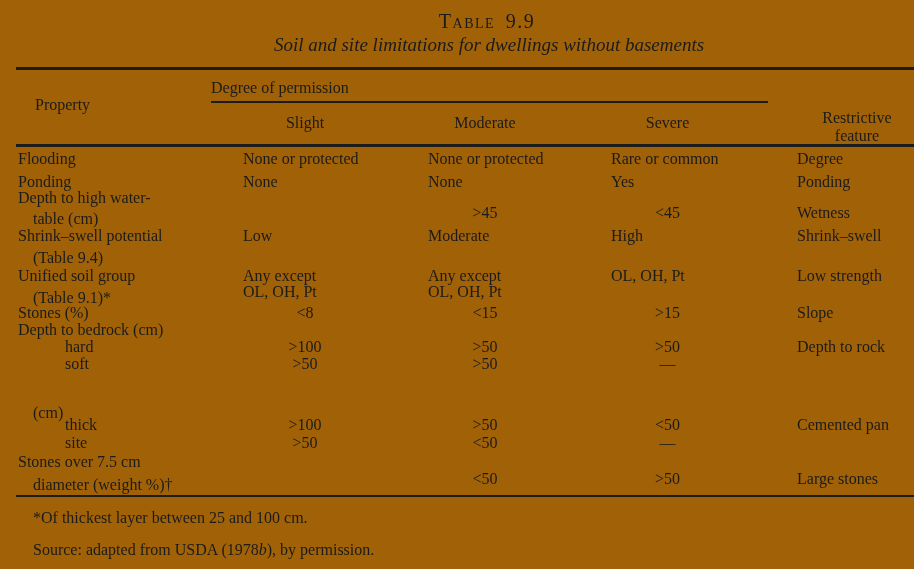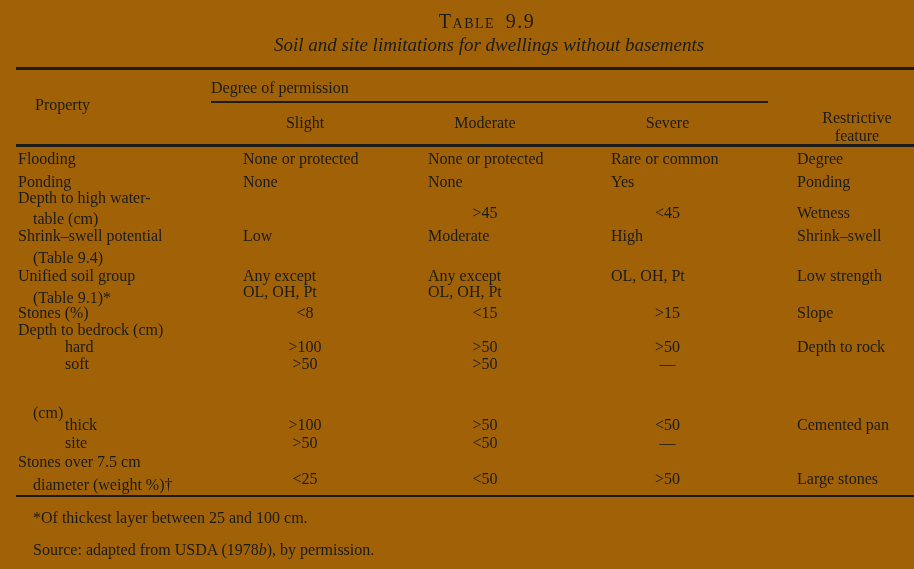--- a/index.html
+++ b/index.html
@@ -165,21 +165,20 @@
     <div class="c cm tc">&lt;50</div>
     <div class="c csv tc">—</div>
   </div>
 
   <div class="line" style="top:453px">
     <div class="c prop">Stones over 7.5 cm</div>
   </div>
 
   <div class="line" style="top:470px">
     <div class="c prop i1">diameter (weight %)†</div>
-    <div class="c cs tc">&lt;25</div>
     <div class="c cm tc">&lt;50</div>
     <div class="c csv tc">&gt;50</div>
     <div class="c cr">Large stones</div>
   </div>
 
   <div class="rule rule-bottom"></div>
 
   <div class="fn" style="top:509px">*Of thickest layer between 25 and 100 cm.</div>
   <div class="fn" style="top:541px">
     <span>Source: adapted from USDA (1978</span><span class="it">b</span><span>), by permission.</span>

